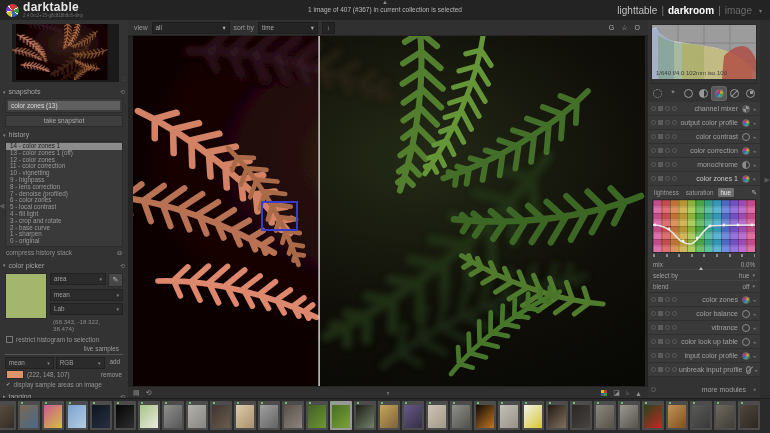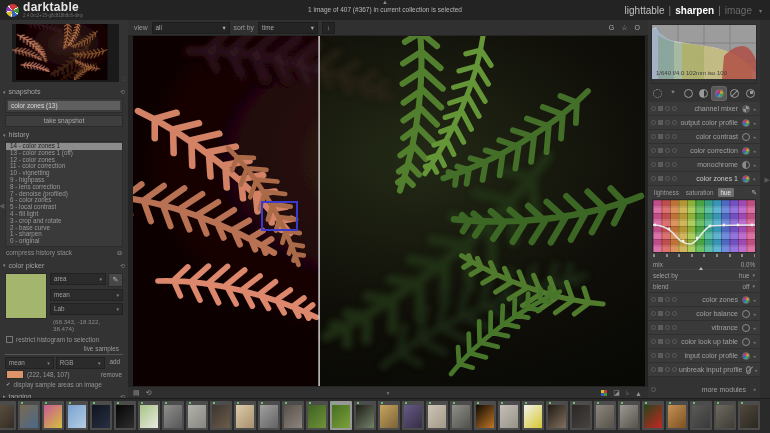--- a/index.html
+++ b/index.html
@@ -137,21 +137,21 @@
       <span id="logo-text">
         <span id="app-name">darktable</span>
         <span id="app-version">2.4.0rc2+15-g8c818b8c6-dirty</span>
       </span>
     </div>
     <span id="top-collapse">▲</span>
     <span id="status-msg">1 image of 407 (#367) in current collection is selected</span>
     <nav id="view-switcher">
       <span class="view-name">lighttable</span>
       <span class="view-sep">|</span>
-      <span class="view-name active">sharpen</span>
+      <span class="view-name active">darkroom</span>
       <span class="view-sep">|</span>
       <span class="view-name dim">image</span>
       <span id="view-caret">▾</span>
     </nav>
   </header>
 
   <aside id="left">
 
     <div id="nav-thumb">
       <svg width="100" height="56" viewBox="25 15 462 315">

